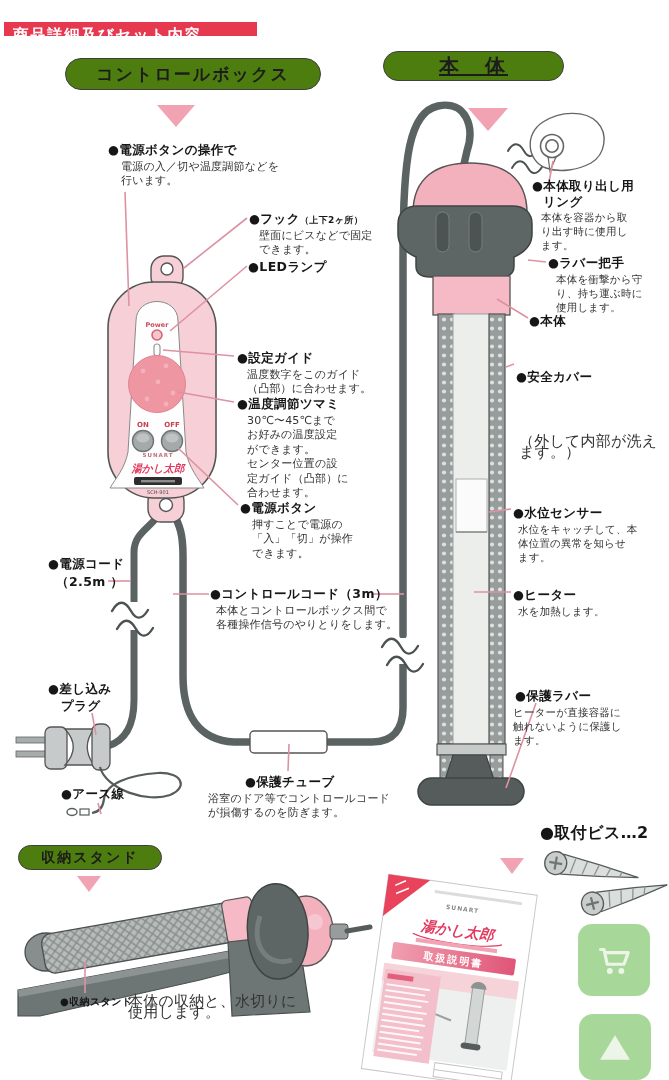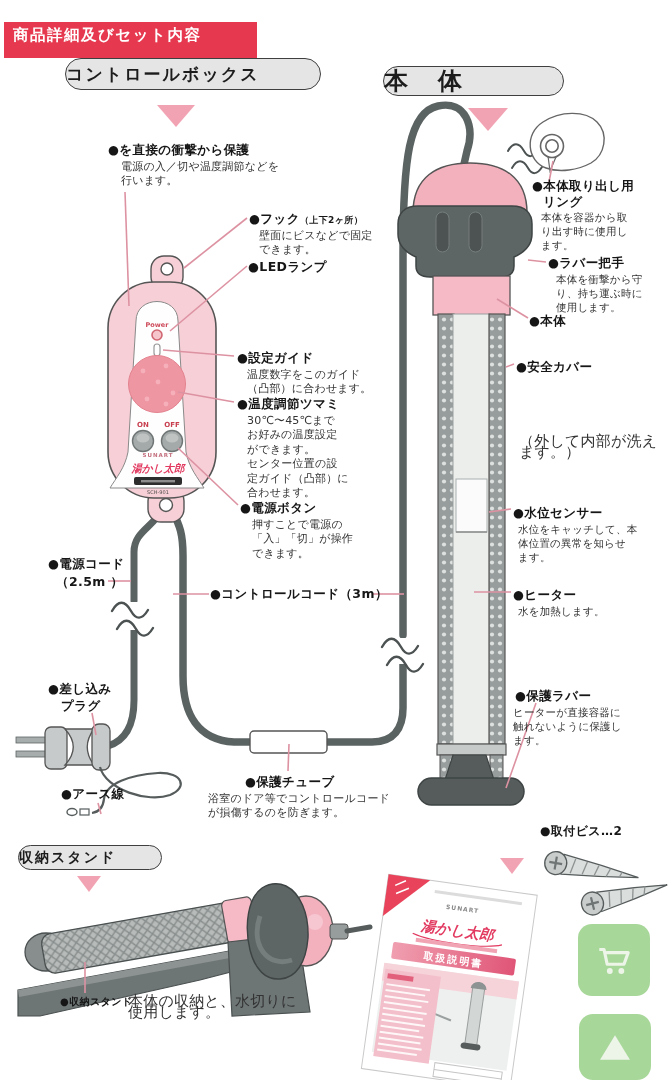--- a/index.html
+++ b/index.html
@@ -1,23 +1,23 @@
 <!DOCTYPE html>
 <html><head>
 <meta charset="utf-8">
 <style>
   html,body{margin:0;padding:0;background:#fff;}
   .stage{position:relative;width:669px;height:1080px;background:#ffffff;overflow:hidden;
          font-family:"DejaVu Sans",sans-serif;color:#1c1c1c;}
   .art{position:absolute;left:0;top:0;}
-  .hdr{position:absolute;left:4px;top:22px;width:244px;height:36px;background:#e6394f;
+  .hdr{position:absolute;left:4px;top:22px;width:244px;height:14px;background:#e6394f;
        color:#fff;font-weight:bold;font-size:15.5px;line-height:26px;padding-left:9px;
        letter-spacing:1.5px;}
-  .oval{position:absolute;border:1.7px solid #3f3f3f;border-radius:30px;background:#e5e5e5;
-        display:flex;align-items:center;font-weight:bold;color:#1c1c1c;}
+  .oval{position:absolute;border:1.7px solid #3f3f3f;border-radius:30px;background:#4d7c0f;
+        display:flex;align-items:center;justify-content:center;font-weight:bold;color:#1c1c1c;}
   .lb{position:absolute;font-weight:bold;font-size:12.5px;letter-spacing:.4px;white-space:pre;color:#161616;}
   .ds{position:absolute;font-size:11px;line-height:14.4px;color:#333;white-space:pre-line;letter-spacing:.2px;}
   .sm{font-size:10.5px;line-height:13.8px;}
   .tn{font-size:15px;line-height:11px;}
   .nt{font-size:9px;}
   .fbtn{position:absolute;width:72px;height:72px;border-radius:14px;background:#a8d79a;
         display:flex;align-items:center;justify-content:center;cursor:pointer;border:none;}
 </style>
 </head>
 <body>
@@ -243,28 +243,28 @@
     <path d="M474,592 L511,592"></path>
     <path d="M536,703 L506,788"></path>
     <path d="M85,962 L85,993"></path>
   </g>
 </svg>
 
 <div class="hdr">商品詳細及びセット内容</div>
 <div class="oval" style="left:65px;top:58px;width:254px;height:30px;font-size:17px;letter-spacing:2px;">
       <span>コントロールボックス</span>
     </div>
-<div class="oval" style="left:383px;top:66px;width:179px;height:28px;font-size:24px;letter-spacing:3px;">
+<div class="oval" style="left:383px;top:51px;width:179px;height:28px;font-size:20px;letter-spacing:3px;text-decoration:underline;">
       <span>本　体</span>
     </div>
 <div class="oval" style="left:18px;top:845px;width:142px;height:23px;font-size:14px;letter-spacing:2px;">
       <span>収納スタンド</span>
     </div>
 
-<div class="lb" style="left:108px;top:142px;">●を直接の衝撃から保護</div>
+<div class="lb" style="left:108px;top:142px;">●電源ボタンの操作で</div>
 <div class="ds" style="left:121px;top:160px;">電源の入／切や温度調節などを
 行います。</div>
 
 <div class="lb" style="left:249px;top:211px;"><span>●フック</span><span class="nt">（上下2ヶ所）</span></div>
 <div class="ds" style="left:259px;top:229px;">壁面にビスなどで固定
 できます。</div>
 
 <div class="lb" style="left:248px;top:259px;">●LEDランプ</div>
 
 <div class="lb" style="left:237px;top:350px;">●設定ガイド</div>
@@ -281,20 +281,22 @@
 
 <div class="lb" style="left:240px;top:500px;">●電源ボタン</div>
 <div class="ds" style="left:252px;top:518px;">押すことで電源の
 「入」「切」が操作
 できます。</div>
 
 <div class="lb" style="left:48px;top:556px;">●電源コード</div>
 <div class="lb" style="left:56px;top:574px;">（2.5m ）</div>
 
 <div class="lb" style="left:210px;top:586px;">●コントロールコード（3m）</div>
+<div class="ds" style="left:216px;top:604px;">本体とコントロールボックス間で
+各種操作信号のやりとりをします。</div>
 
 <div class="lb" style="left:48px;top:681px;">●差し込み</div>
 <div class="lb" style="left:61px;top:698px;">プラグ</div>
 
 <div class="lb" style="left:45px;top:786px;margin-left:16px;">●アース線</div>
 
 <div class="lb" style="left:245px;top:774px;">●保護チューブ</div>
 <div class="ds" style="left:208px;top:792px;">浴室のドア等でコントロールコード
 が損傷するのを防ぎます。</div>
 
@@ -304,41 +306,41 @@
 り出す時に使用し
 ます。</div>
 
 <div class="lb" style="left:548px;top:255px;text-align:right;">●ラバー把手</div>
 <div class="ds sm" style="left:556px;top:273px;">本体を衝撃から守
 り、持ち運ぶ時に
 使用します。</div>
 
 <div class="lb" style="left:529px;top:313px;">●本体</div>
 
-<div class="lb" style="left:516px;top:359px;">●安全カバー</div>
+<div class="lb" style="left:516px;top:369px;">●安全カバー</div>
 <div class="ds tn" style="left:519px;top:436px;">（外して内部が洗えます。）</div>
 
 <div class="lb" style="left:513px;top:505px;">●水位センサー</div>
 <div class="ds sm" style="left:518px;top:523px;">水位をキャッチして、本
 体位置の異常を知らせ
 ます。</div>
 
 <div class="lb" style="left:513px;top:587px;">●ヒーター</div>
 <div class="ds sm" style="left:518px;top:605px;">水を加熱します。</div>
 
 <div class="lb" style="left:515px;top:688px;">●保護ラバー</div>
 <div class="ds sm" style="left:513px;top:706px;">ヒーターが直接容器に
 触れないように保護し
 ます。</div>
 
 <div class="lb" style="left:60px;top:995px;font-size:10px;">●収納スタンド</div>
 <div class="ds tn" style="left:128px;top:996px;">本体の収納と、水切りに
 使用します。</div>
 
-<div class="lb" style="left:540px;top:823px;font-size:12px;">●取付ビス…2</div>
+<div class="lb" style="left:540px;top:823px;font-size:16px;">●取付ビス…2</div>
 
 <button class="fbtn" style="left:578px;top:924px;">
   <svg width="42" height="38" viewBox="0 0 40 36">
     <path d="M6,8 h4.5 l3,14 h16 l4,-11 h-21" fill="none" stroke="#edf5e8" stroke-width="3" stroke-linejoin="round"></path>
     <circle cx="16" cy="28.5" r="2.8" fill="#edf5e8"></circle>
     <circle cx="27" cy="28.5" r="2.8" fill="#edf5e8"></circle>
   </svg>
 </button>
 <button class="fbtn" style="left:579px;top:1014px;height:66px;">
   <svg width="40" height="32" viewBox="0 0 36 30">

